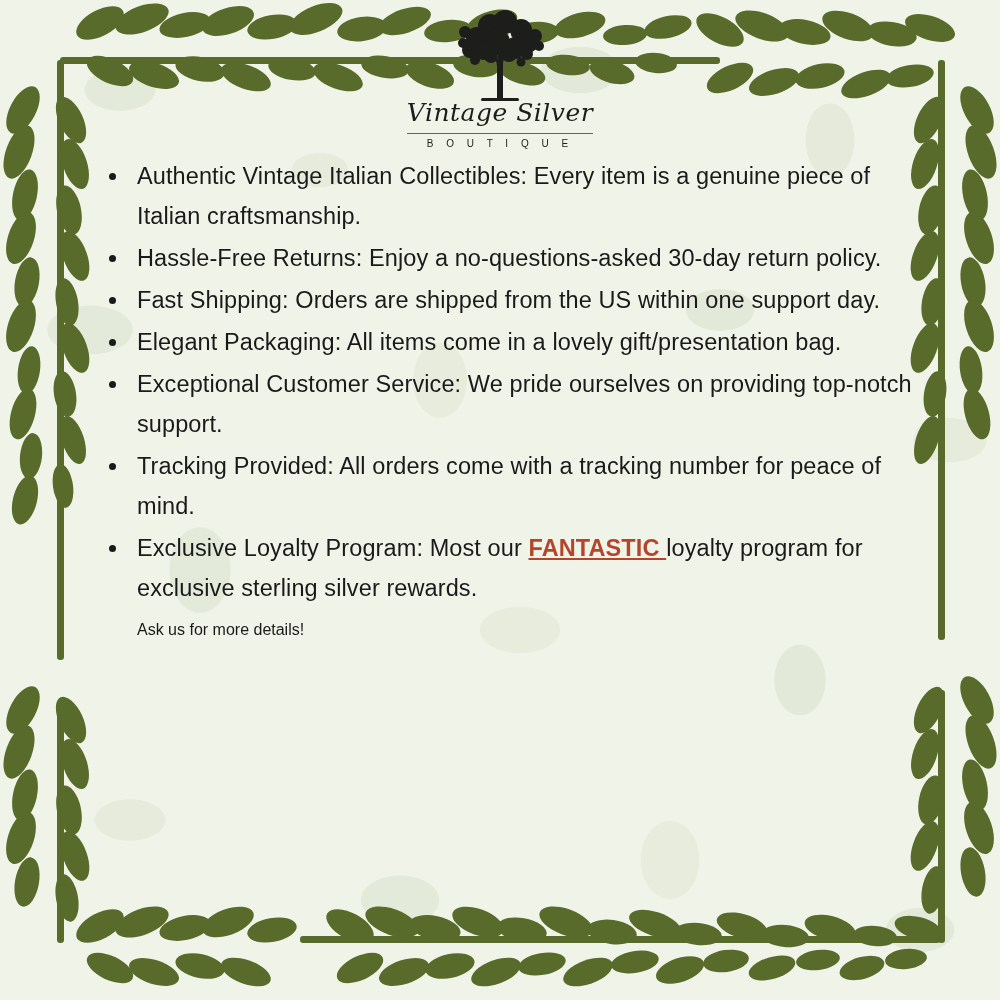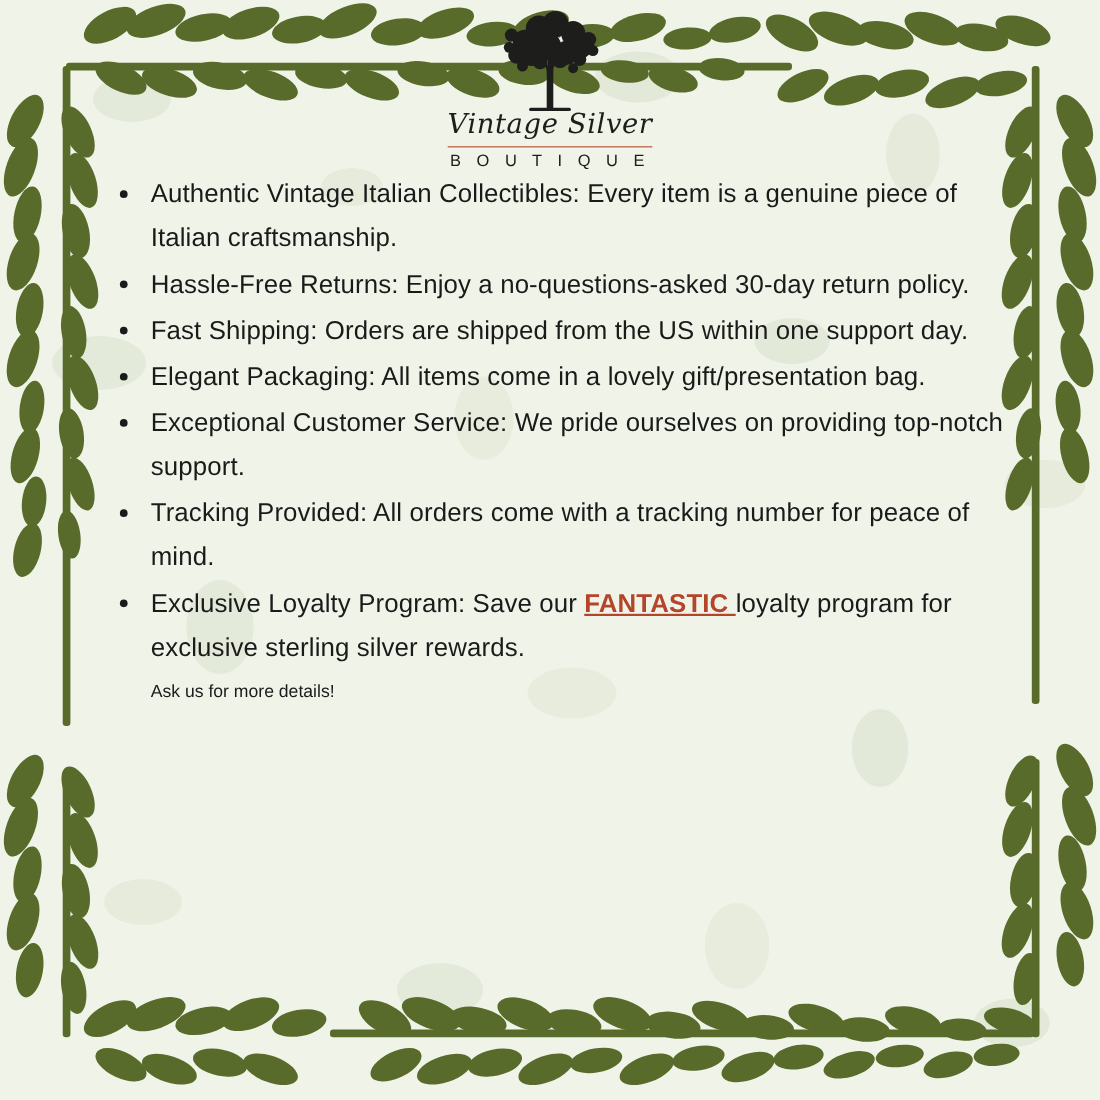--- a/index.html
+++ b/index.html
@@ -68,21 +68,21 @@
     margin-top: -6px;
   }
   .logo-rule {
     width: 186px;
     height: 1px;
     background: #b4452b;
     margin: 6px auto 4px auto;
   }
   .logo-sub {
     font-family: "Liberation Sans", sans-serif;
-    font-size: 15px;
+    font-size: 10px;
     letter-spacing: 5px;
     color: #1d1d1b;
   }
   .content {
     position: absolute;
     left: 95px;
     top: 156px;
     width: 818px;
     z-index: 4;
   }
@@ -355,18 +355,18 @@
       <li>
         <span class="b-title">Elegant Packaging:</span><span> </span><span>All items come in a lovely gift/presentation bag.</span>
       </li>
       <li>
         <span class="b-title">Exceptional Customer Service</span><span>: </span><span>We pride ourselves on providing top-notch support.</span>
       </li>
       <li>
         <span class="b-title">Tracking Provided</span><span>: </span><span>All orders come with a tracking number for peace of mind.</span>
       </li>
       <li>
-        <span class="b-title">Exclusive Loyalty Program</span><span>: </span><span>Save our </span><span class="fantastic">FANTASTIC </span><span>loyalty program for exclusive sterling silver rewards.</span>
+        <span class="b-title">Exclusive Loyalty Program</span><span>: </span><span>Most our </span><span class="fantastic">FANTASTIC </span><span>loyalty program for exclusive sterling silver rewards.</span>
       </li>
     </ul>
     <div class="closing">Ask us for more details!</div>
   </div>
 </div>
 
 </body></html>

